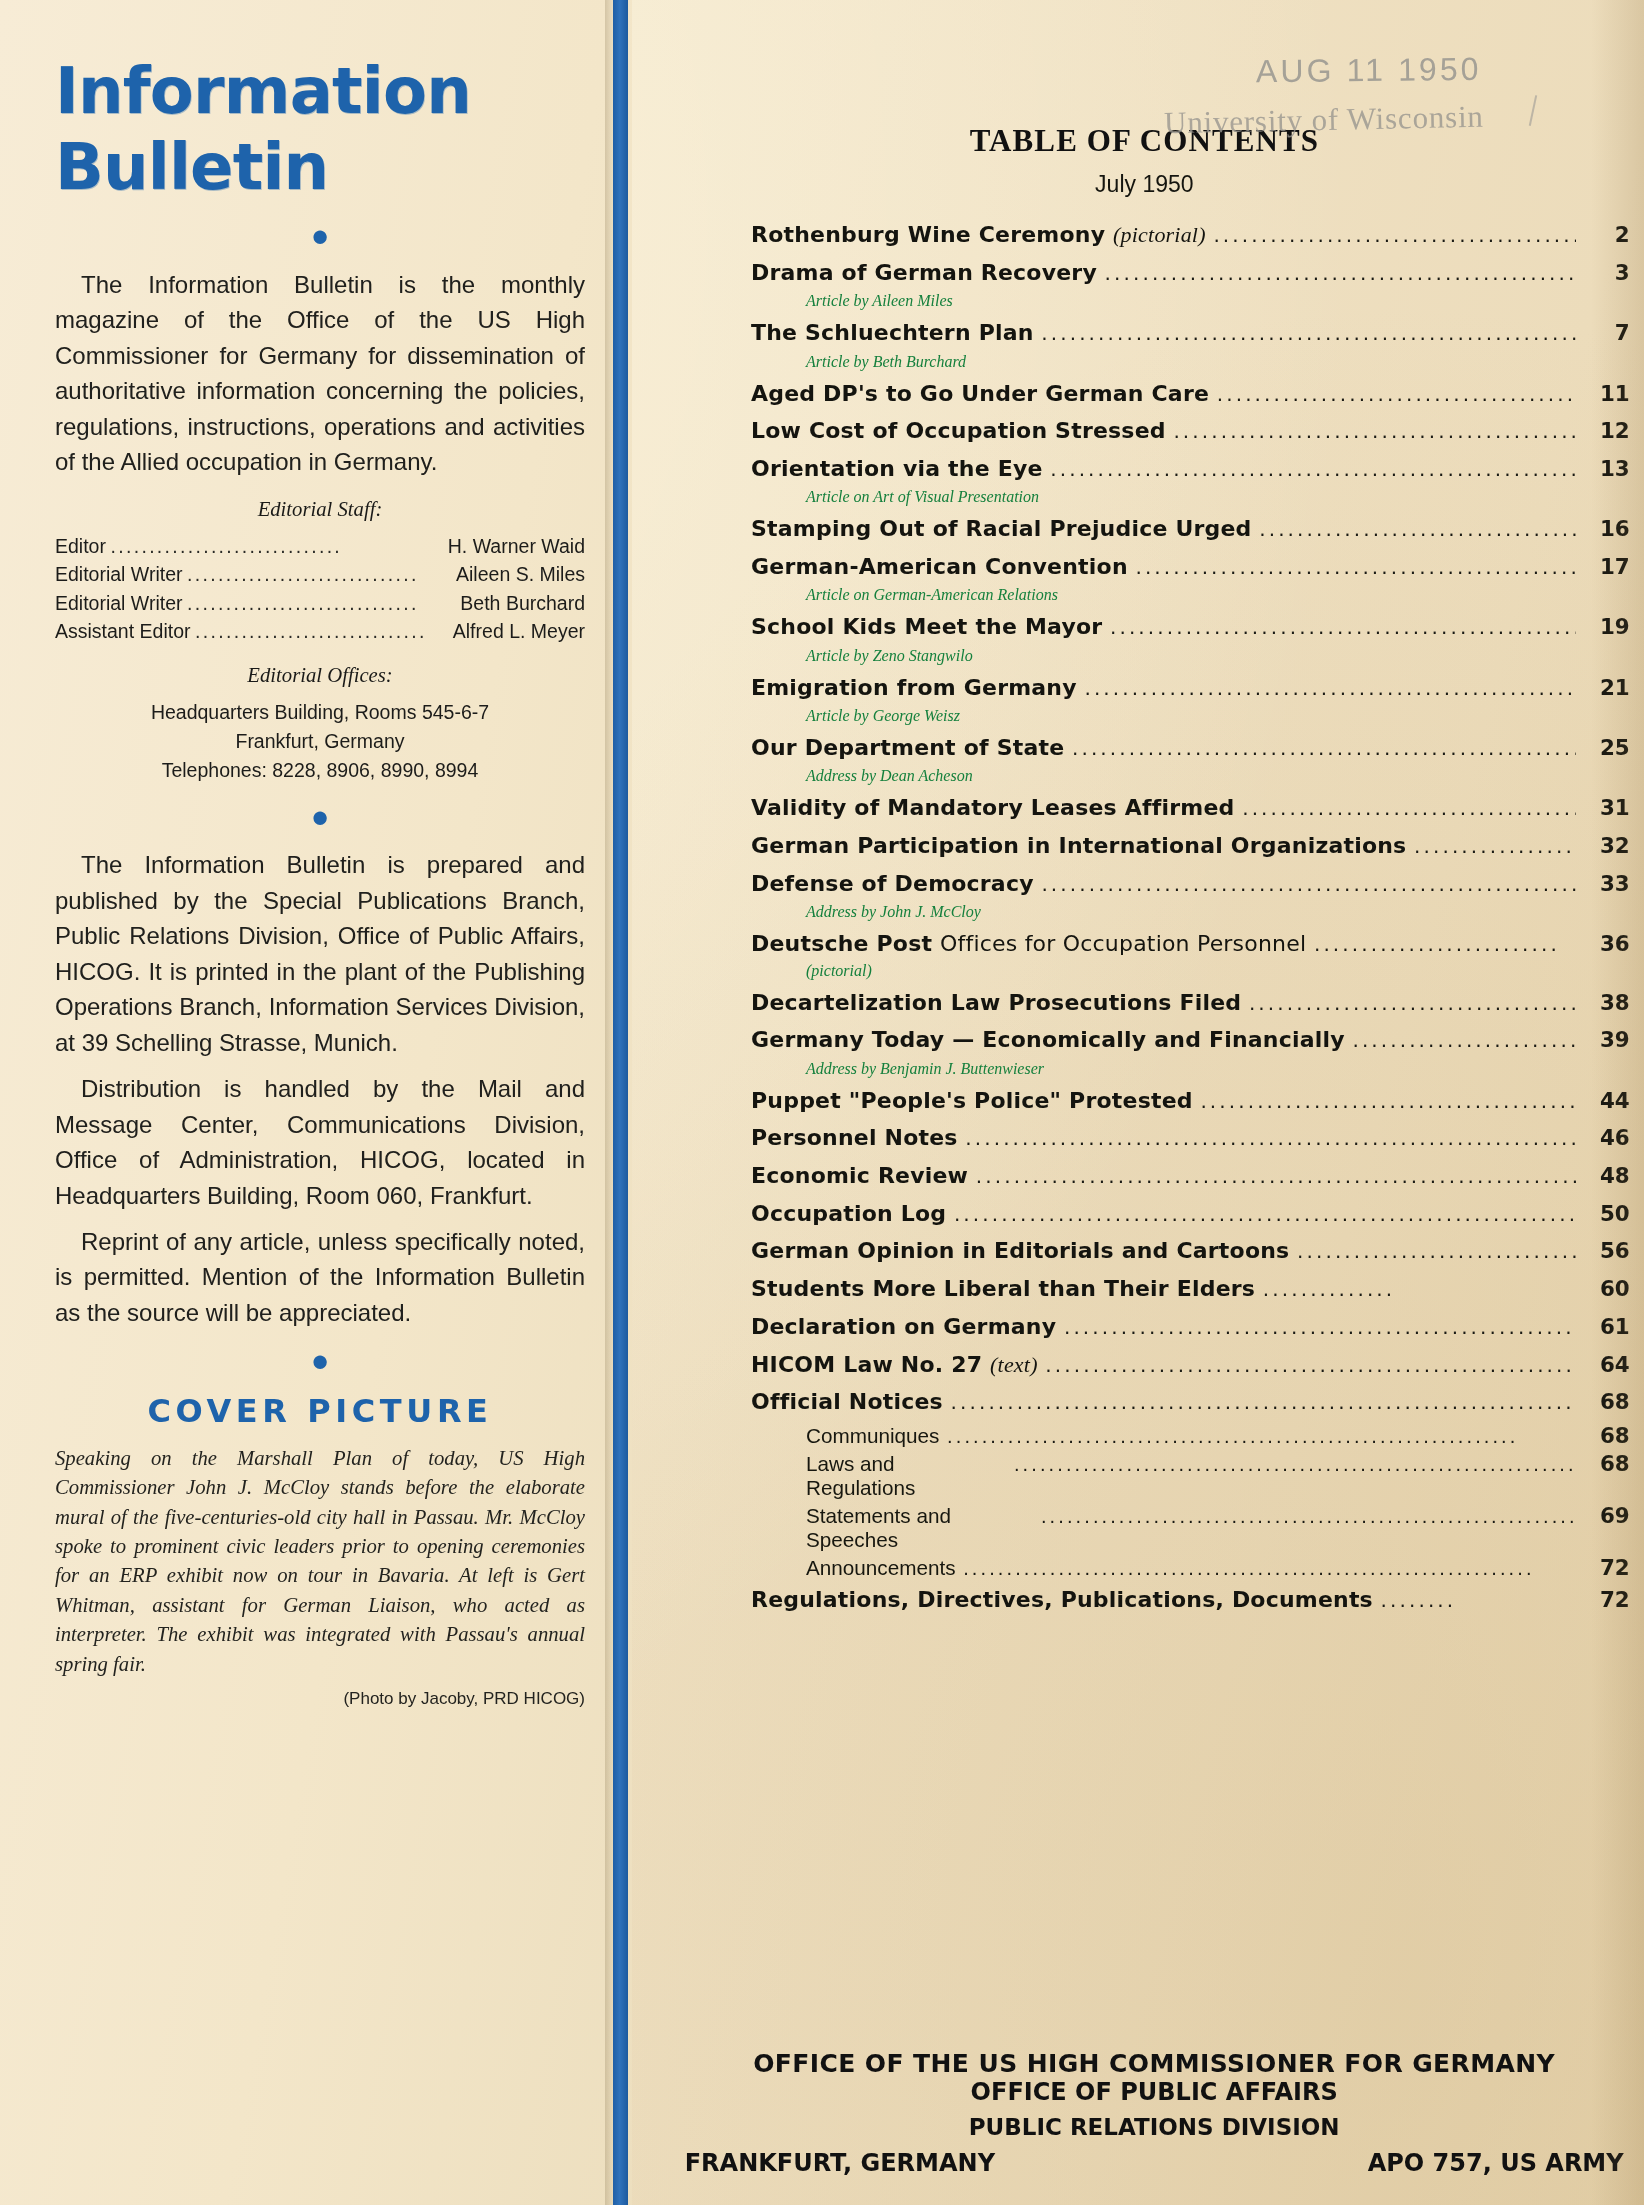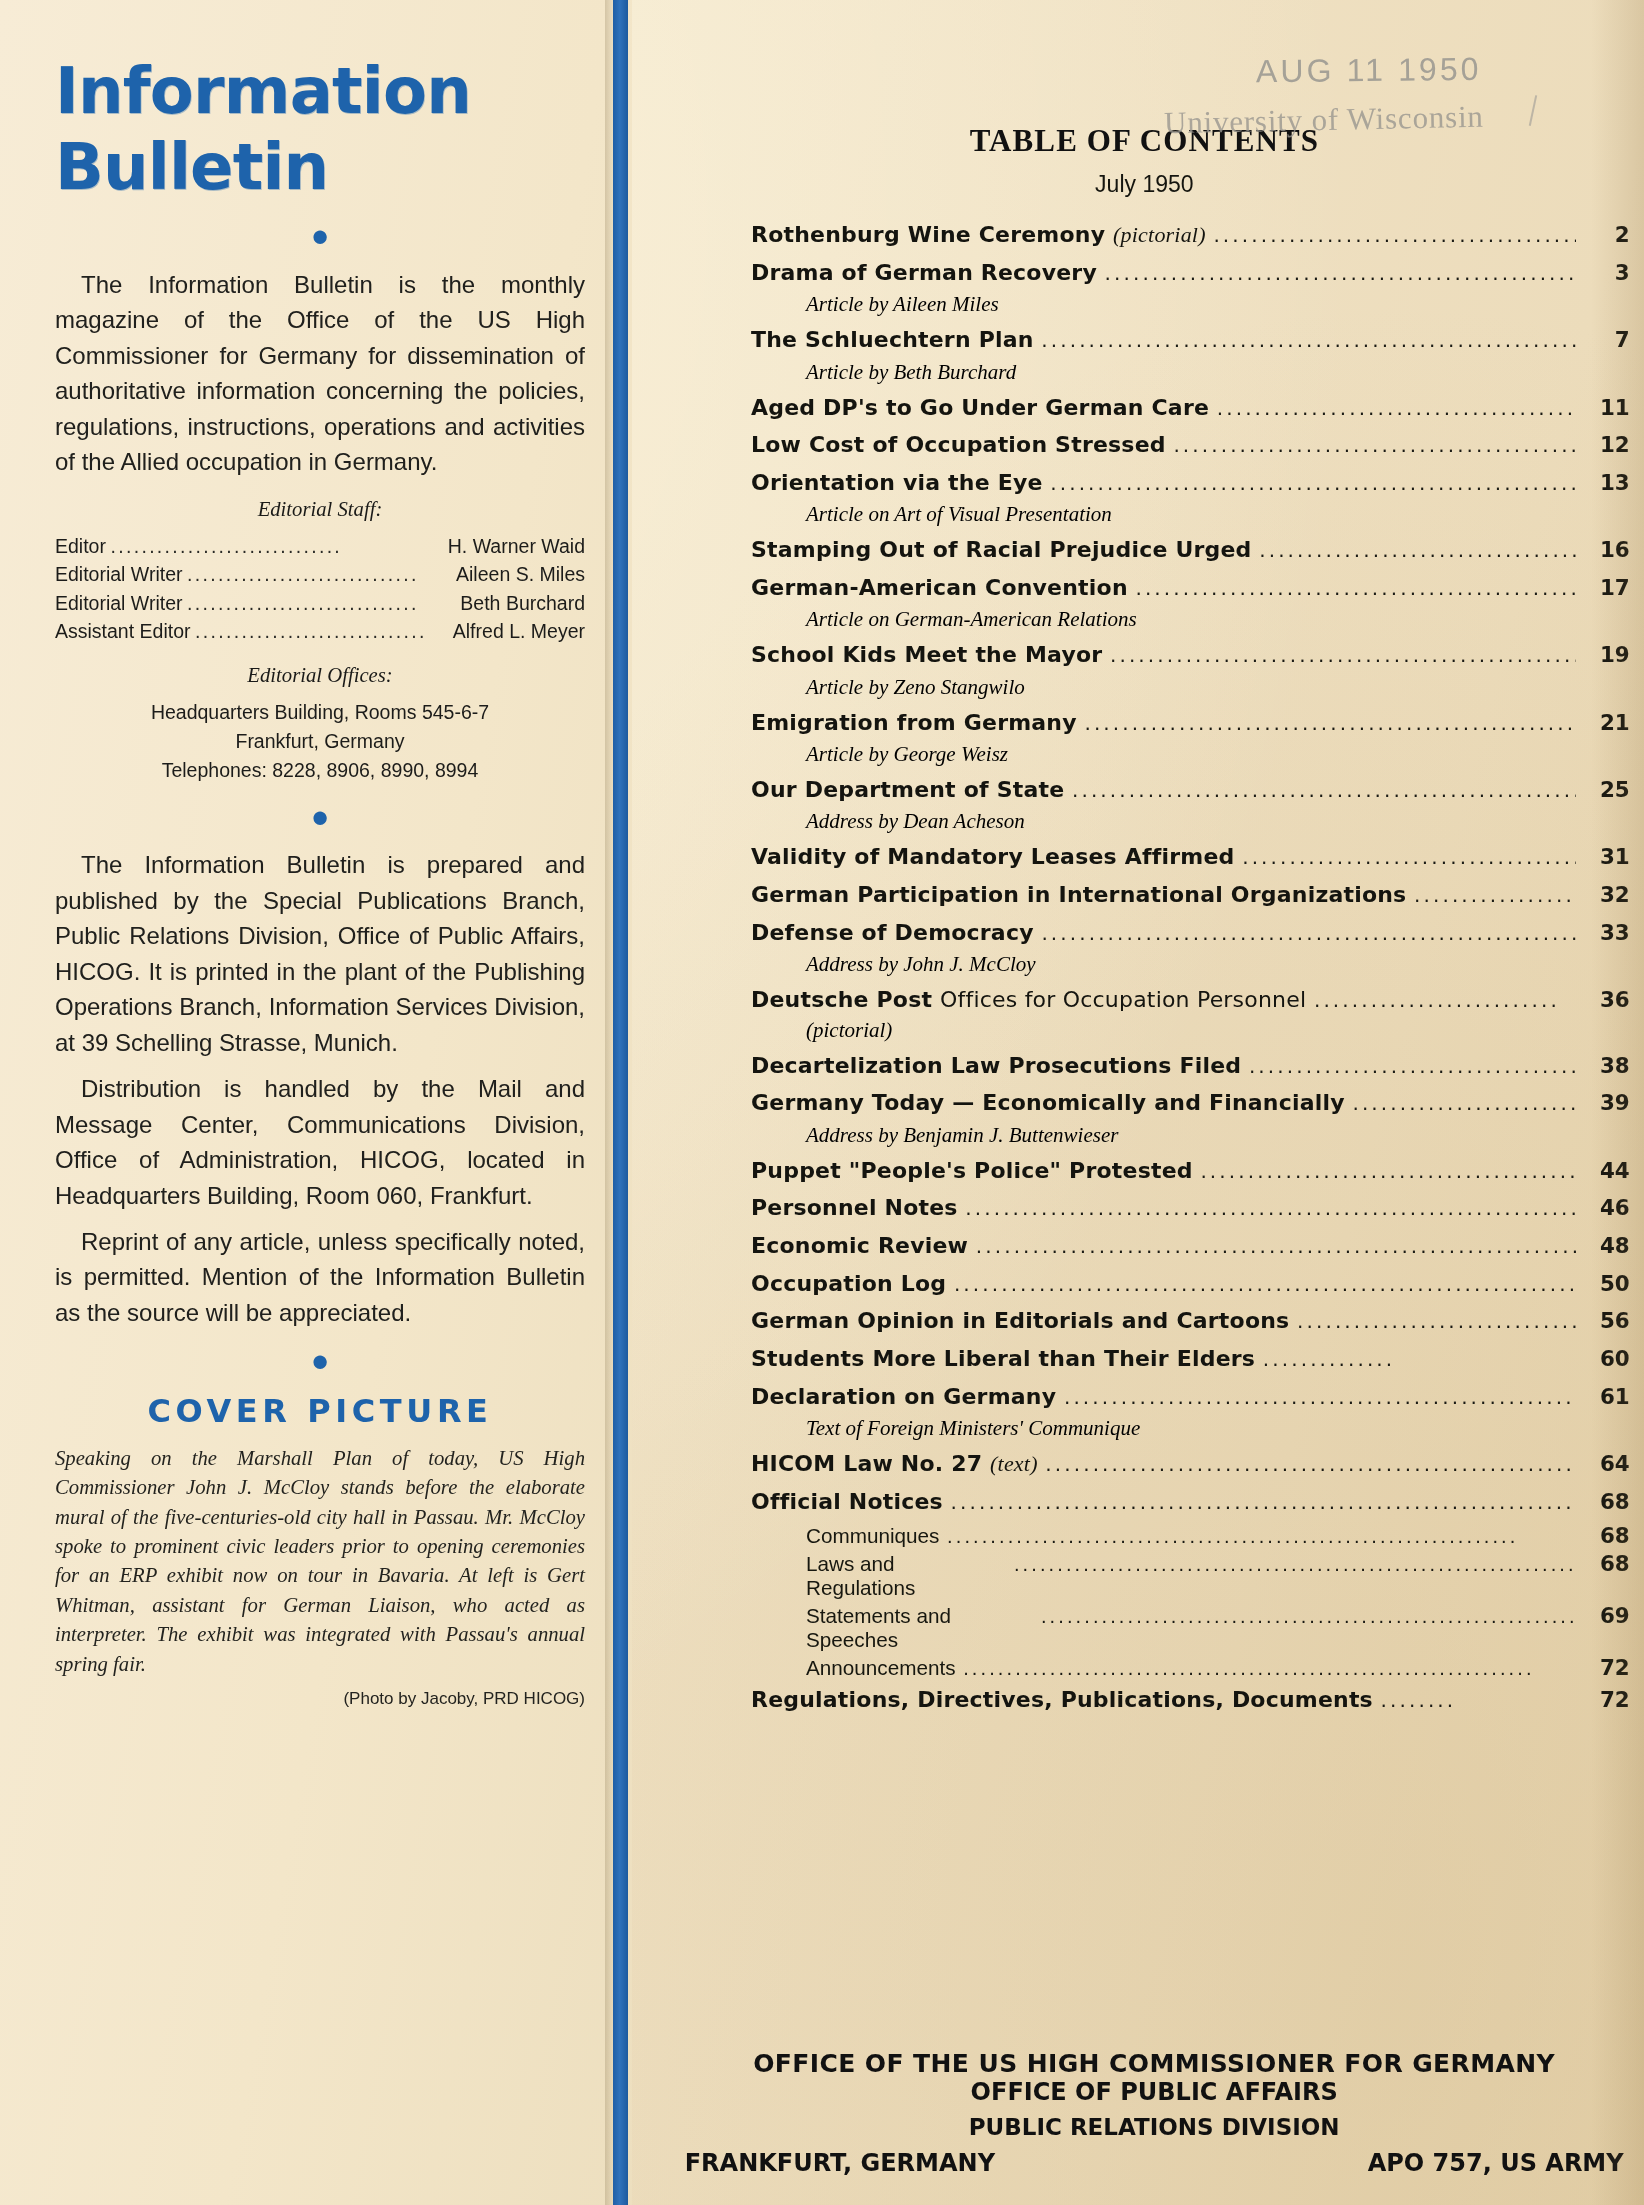--- a/index.html
+++ b/index.html
@@ -236,22 +236,22 @@
     text-align: right;
     font-weight: bold;
     font-family: "DejaVu Sans", sans-serif;
     font-size: 21.4px;
   }
 
   .toc-sub {
     font-family: "Liberation Serif", serif;
     font-style: italic;
     font-weight: normal;
-    font-size: 21px;
-    color: #000000;
+    font-size: 16px;
+    color: #15803d;
     margin: -1.5px 0 6.1px 55px;
   }
   .toc-sub.tight { margin-top: -3.1px; }
 
   .toc-subrow {
     display: flex;
     align-items: baseline;
     font-family: "Liberation Sans", sans-serif;
     font-size: 20.7px;
     color: #17170f;
@@ -517,21 +517,20 @@
       <span class="toc-label">Students More Liberal than Their Elders</span>
       <span class="toc-leader">..............</span>
       <span class="toc-page">60</span>
     </div>
 
     <div class="toc-row">
       <span class="toc-label">Declaration on Germany</span>
       <span class="toc-leader">..................................................................</span>
       <span class="toc-page">61</span>
     </div>
-    <div class="toc-sub">Text of Foreign Ministers' Communique</div>
 
     <div class="toc-row">
       <span class="toc-label"><span>HICOM Law No. 27</span> <span class="ital">(text)</span></span>
       <span class="toc-leader">..................................................................</span>
       <span class="toc-page">64</span>
     </div>
 
     <div class="toc-row">
       <span class="toc-label">Official Notices</span>
       <span class="toc-leader">..................................................................</span>

